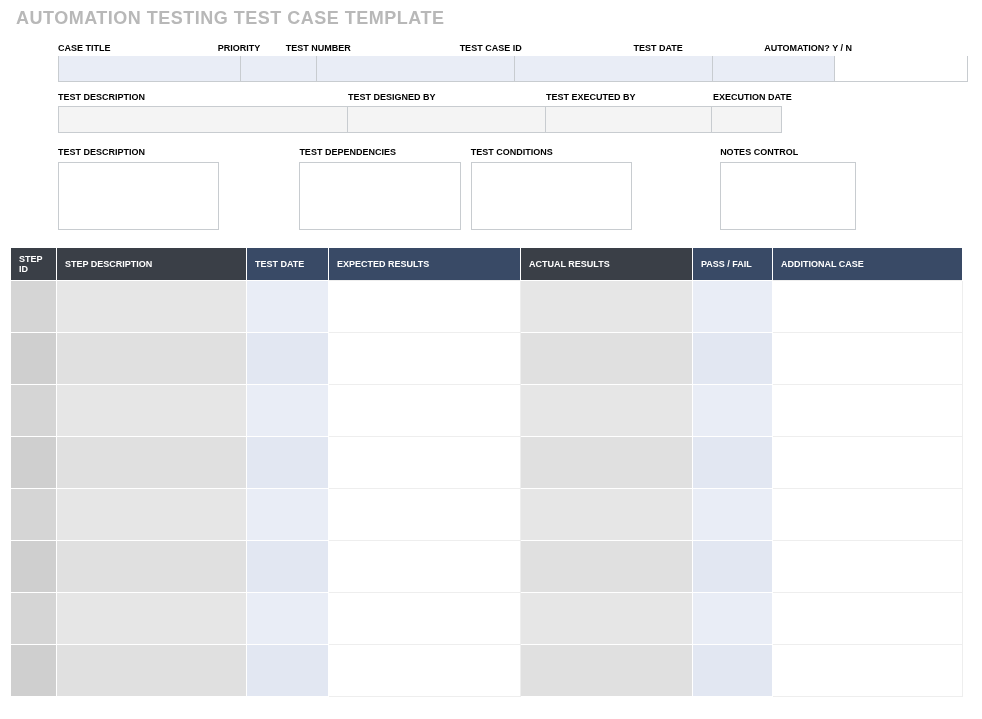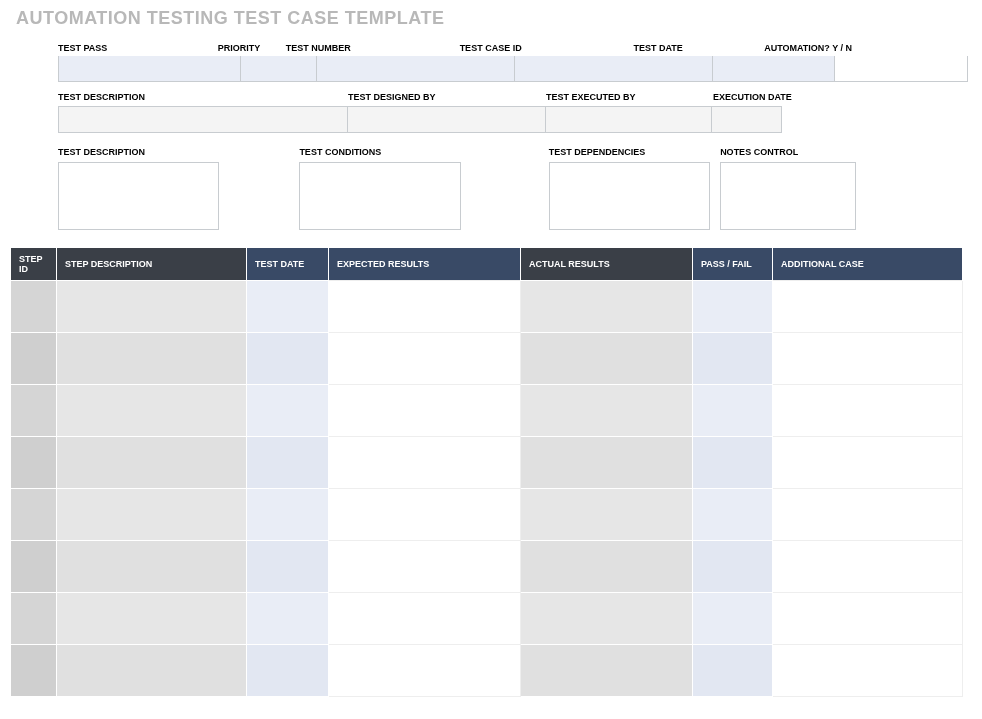--- a/index.html
+++ b/index.html
@@ -101,21 +101,21 @@
 </style>
 </head>
 <body>
 
 <div class="page">
   <div class="title">AUTOMATION TESTING TEST CASE TEMPLATE</div>
 
   <div class="top-area">
 
     <div class="row labels1">
-      <div class="label" style="width:182px">TEST PASS</div>
+      <div class="label" style="width:182px">CASE TITLE</div>
       <div class="label" style="width:77px">PRIORITY</div>
       <div class="label" style="width:198px">TEST NUMBER</div>
       <div class="label" style="width:198px">TEST CASE ID</div>
       <div class="label" style="width:123px">TEST DATE</div>
       <div class="label" style="width:130px;text-align:right">AUTOMATION? Y / N</div>
     </div>
 
     <div class="row info1" style="width:910px">
       <div class="field" style="width:182px"></div>
       <div class="field" style="width:77px"></div>
@@ -137,26 +137,26 @@
       <div class="field" style="width:198px"></div>
       <div class="field" style="width:167px"></div>
       <div class="field" style="width:69px"></div>
     </div>
 
     <div class="boxes">
       <div class="boxcol" style="width:190px;margin-right:80px">
         <div class="boxlabel">TEST DESCRIPTION</div>
         <div class="textbox"></div>
       </div>
+      <div class="boxcol" style="width:190px;margin-right:10px">
+        <div class="boxlabel">TEST DEPENDENCIES</div>
+        <div class="textbox"></div>
+      </div>
       <div class="boxcol" style="width:190px;margin-right:88px">
         <div class="boxlabel">TEST CONDITIONS</div>
-        <div class="textbox"></div>
-      </div>
-      <div class="boxcol" style="width:190px;margin-right:10px">
-        <div class="boxlabel">TEST DEPENDENCIES</div>
         <div class="textbox"></div>
       </div>
       <div class="boxcol" style="width:160px">
         <div class="boxlabel">NOTES CONTROL</div>
         <div class="textbox"></div>
       </div>
     </div>
 
   </div>
 

